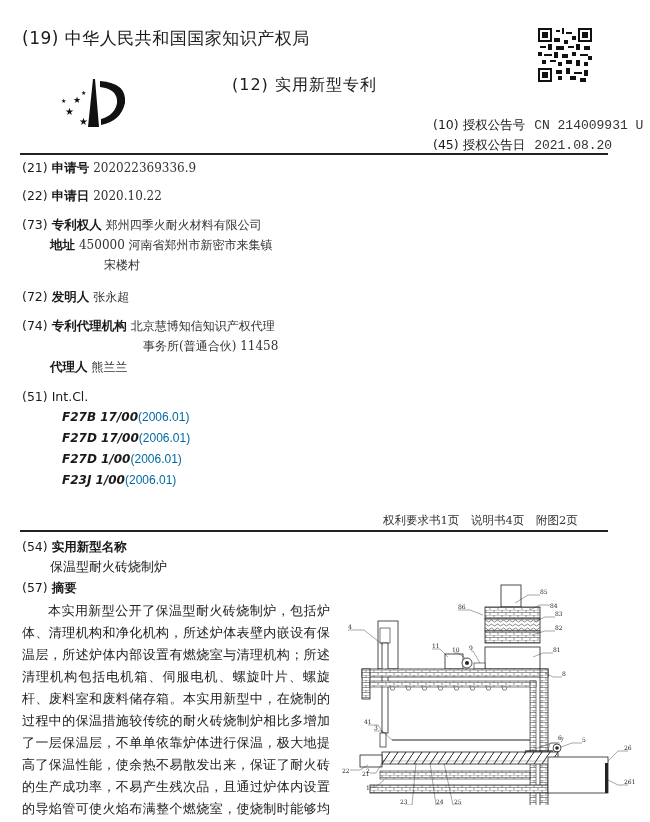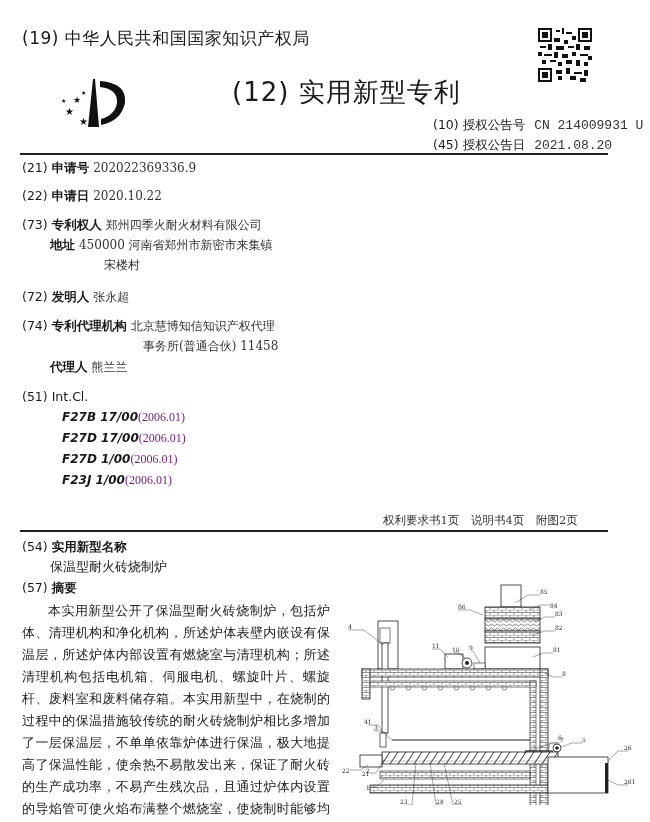--- a/index.html
+++ b/index.html
@@ -1,31 +1,31 @@
 <!DOCTYPE html>
 <html><head>
 <meta charset="utf-8">
 <style>
   html, body { margin: 0; padding: 0; background: #ffffff; }
   body { width: 650px; height: 822px; position: relative; overflow: hidden; color: #1a1a1a; font-family: "DejaVu Sans", sans-serif; }
   .abs { position: absolute; }
   .serif { font-family: "DejaVu Serif", serif; text-align: right; }
   .office { font-size: 17px; left: 22px; top: 27px; letter-spacing: 0.5px; }
-  .type-title { font-size: 26px; left: 232px; top: 75px; letter-spacing: 1px; }
+  .type-title { font-size: 16px; left: 232px; top: 75px; letter-spacing: 1px; }
   .pubrow { left: 433px; font-size: 12.5px; }
   .pubrow .lbl { font-family: "DejaVu Sans", sans-serif; text-align: center; }
   .pubrow .val { font-family: Liberation Mono, monospace; font-size: 13px; color: #333; margin-left: 9px; }
   .rule { position: absolute; left: 20px; height: 2px; background: #222; }
   .field { position: absolute; left: 22px; font-size: 12.5px; line-height: 16px; }
   .field .num { font-family: "DejaVu Sans", sans-serif; }
   .field .lbl { font-family: Liberation Sans, sans-serif; font-weight: bold; }
   .field .val { font-family: "DejaVu Serif", serif; color: #333; font-size: 12px; }
   .ipc { position: absolute; left: 62px; font-size: 12px; }
   .ipc .code { font-family: "DejaVu Sans", sans-serif; font-style: italic; font-weight: bold; }
-  .ipc .ver { font-family: Liberation Serif, serif; color: #701a75; }
+  .ipc .ver { font-family: Liberation Sans, sans-serif; color: #0369a1; }
   .pages { position: absolute; left: 383px; top: 513px; font-family: "DejaVu Serif", serif; font-size: 11.5px; color: #333; word-spacing: 8px; }
   .abstract { position: absolute; left: 22px; top: 600px; width: 308px; font-family: "DejaVu Serif", serif; font-size: 13px; line-height: 22px; color: #222; text-align: justify; text-indent: 26px; height: 222px; overflow: hidden; }
   .logo { left: 55px; top: 73px; width: 80px; height: 58px; }
   .qr { left: 538px; top: 28px; width: 54px; height: 54px; }
   .drawing { left: 340px; top: 575px; width: 310px; height: 230px; }
   .dlabel { font-family: "DejaVu Serif", serif; font-size: 6px; fill: #222; }
 </style>
 </head>
 <body>
 

